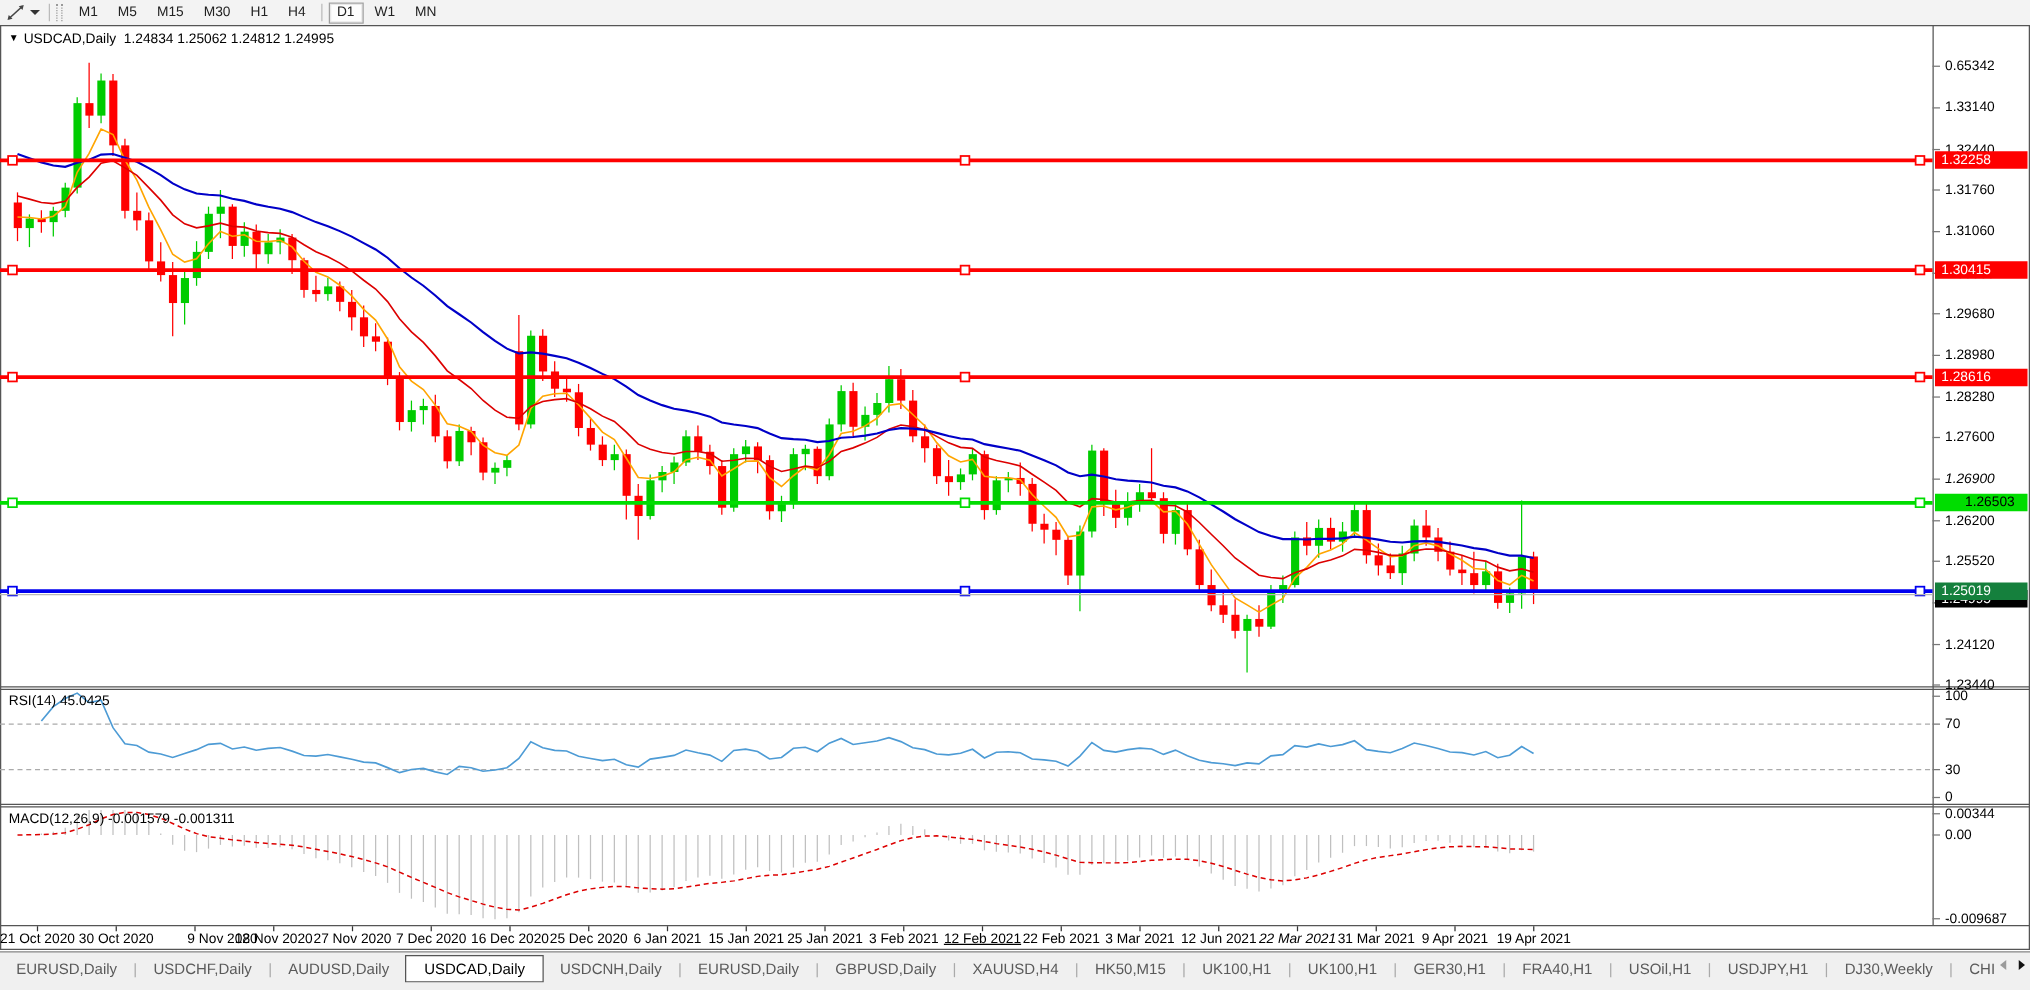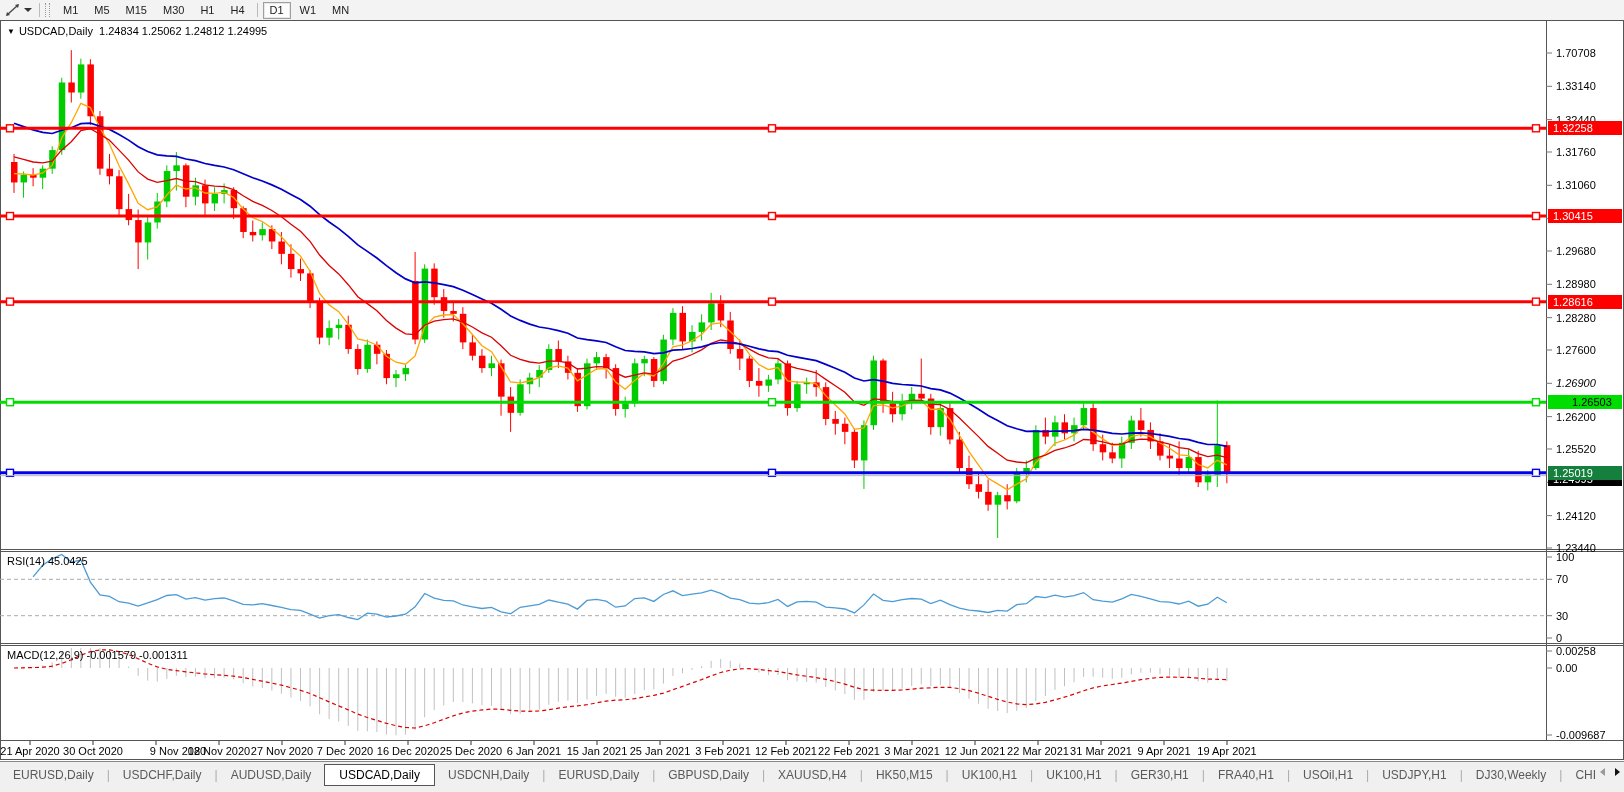--- a/index.html
+++ b/index.html
@@ -531,68 +531,68 @@
         <line x1="1164" y1="721" x2="1164" y2="725" stroke="#333" stroke-width="1"></line>
         <line x1="1227" y1="721" x2="1227" y2="725" stroke="#333" stroke-width="1"></line>
       </svg>
 
     <div class="pane-header" id="main-title"><span class="tri">▼</span><span>USDCAD,Daily</span><span>&nbsp;&nbsp;</span><span>1.24834 1.25062 1.24812 1.24995</span></div>
 
     <div class="pane-header" id="rsi-title" style="left:7px;top:535px;">RSI(14) 45.0425</div>
     <div class="pane-header" id="macd-title" style="left:7px;top:629px;">MACD(12,26,9) -0.001579 -0.001311</div>
 
     <div id="axis-layer">
-        <div class="axis-label" style="top: 33px;">1.70708</div>
+        <div class="axis-label" style="top: 33px;">0.65342</div>
         <div class="axis-label" style="top: 66.3172px;">1.33140</div>
         <div class="axis-label" style="top: 99.6344px;">1.32440</div>
         <div class="axis-label" style="top: 132px;">1.31760</div>
         <div class="axis-label" style="top: 165.317px;">1.31060</div>
         <div class="axis-label" style="top: 198.634px;">1.30360</div>
         <div class="axis-label" style="top: 230.999px;">1.29680</div>
         <div class="axis-label" style="top: 264.317px;">1.28980</div>
         <div class="axis-label" style="top: 297.634px;">1.28280</div>
         <div class="axis-label" style="top: 329.999px;">1.27600</div>
         <div class="axis-label" style="top: 363.316px; font-style: italic;">1.26900</div>
         <div class="axis-label" style="top: 396.633px;">1.26200</div>
         <div class="axis-label" style="top: 428.999px;">1.25520</div>
         <div class="axis-label" style="top: 462.316px;">1.24820</div>
         <div class="axis-label" style="top: 495.633px;">1.24120</div>
         <div class="axis-label" style="top: 527.998px;">1.23440</div>
         <div class="axis-label" style="top: 537px;">100</div>
         <div class="axis-label" style="top: 559.3px;">70</div>
         <div class="axis-label" style="top: 595.7px;">30</div>
         <div class="axis-label" style="top: 618px;">0</div>
-        <div class="axis-label" style="top: 631px;">0.00258</div>
+        <div class="axis-label" style="top: 631px;">0.00344</div>
         <div class="axis-label" style="top: 648px;">0.00</div>
         <div class="axis-label" style="top: 715px;">-0.009687</div>
         <div class="price-tag" style="top: 458.844px; background: rgb(0, 0, 0); color: rgb(255, 255, 255);">1.24995</div>
         <div class="price-tag" style="top: 108.297px; background: rgb(255, 0, 0); color: rgb(255, 255, 255);">1.32258</div>
         <div class="price-tag" style="top: 196.016px; background: rgb(255, 0, 0); color: rgb(255, 255, 255);">1.30415</div>
         <div class="price-tag" style="top: 281.642px; background: rgb(255, 0, 0); color: rgb(255, 255, 255);">1.28616</div>
         <div class="price-tag" style="top: 382.212px; background: rgb(0, 221, 0); color: rgb(0, 0, 0); padding-left: 24px;">1.26503</div>
         <div class="price-tag" style="top: 452.844px; background: #15803d; color: rgb(255, 255, 255);">1.25019</div>
       </div>
     <div id="date-layer">
-        <div class="date-label" style="left: 30px;">21 Apr 2020</div>
+        <div class="date-label" style="left: 30px;">21 Oct 2020</div>
         <div class="date-label" style="left: 93px;">30 Oct 2020</div>
         <div class="date-label" style="left: 156px; padding-left: 44px;">9 Nov 2020</div>
         <div class="date-label" style="left: 219px;">18 Nov 2020</div>
         <div class="date-label" style="left: 282px;">27 Nov 2020</div>
         <div class="date-label" style="left: 345px;">7 Dec 2020</div>
         <div class="date-label" style="left: 408px;">16 Dec 2020</div>
         <div class="date-label" style="left: 471px;">25 Dec 2020</div>
         <div class="date-label" style="left: 534px;">6 Jan 2021</div>
         <div class="date-label" style="left: 597px;">15 Jan 2021</div>
         <div class="date-label" style="left: 660px;">25 Jan 2021</div>
         <div class="date-label" style="left: 723px;">3 Feb 2021</div>
-        <div class="date-label" style="left: 786px;">12 Feb 2021</div>
+        <div class="date-label" style="left: 786px; text-decoration: underline;">12 Feb 2021</div>
         <div class="date-label" style="left: 849px;">22 Feb 2021</div>
         <div class="date-label" style="left: 912px;">3 Mar 2021</div>
         <div class="date-label" style="left: 975px;">12 Jun 2021</div>
-        <div class="date-label" style="left: 1038px;">22 Mar 2021</div>
+        <div class="date-label" style="left: 1038px; font-style: italic;">22 Mar 2021</div>
         <div class="date-label" style="left: 1101px;">31 Mar 2021</div>
         <div class="date-label" style="left: 1164px;">9 Apr 2021</div>
         <div class="date-label" style="left: 1227px;">19 Apr 2021</div>
       </div>
   </div>
 
   <div id="tabbar">
     <div id="tabstrip">
         <div class="tab">EURUSD,Daily</div>
         <span class="tabsep">|</span>

